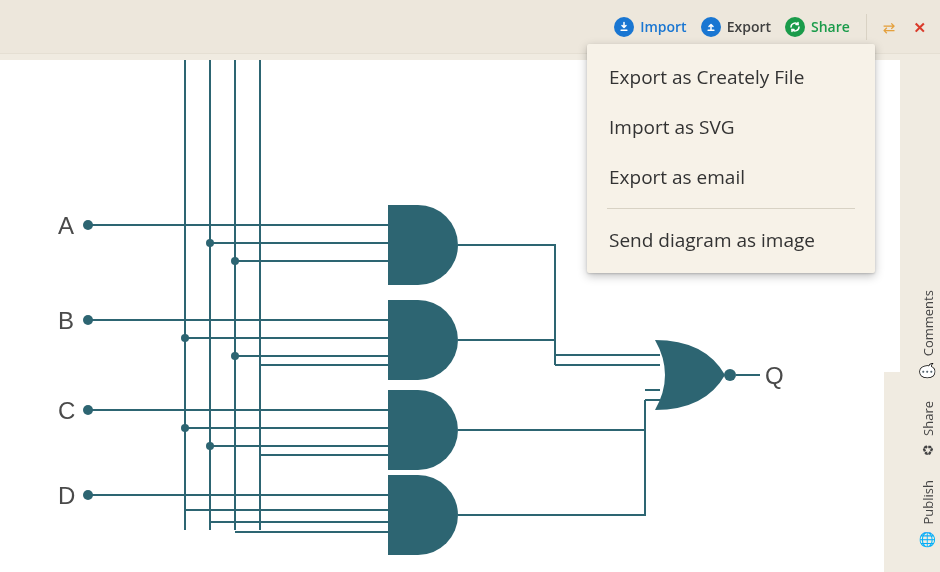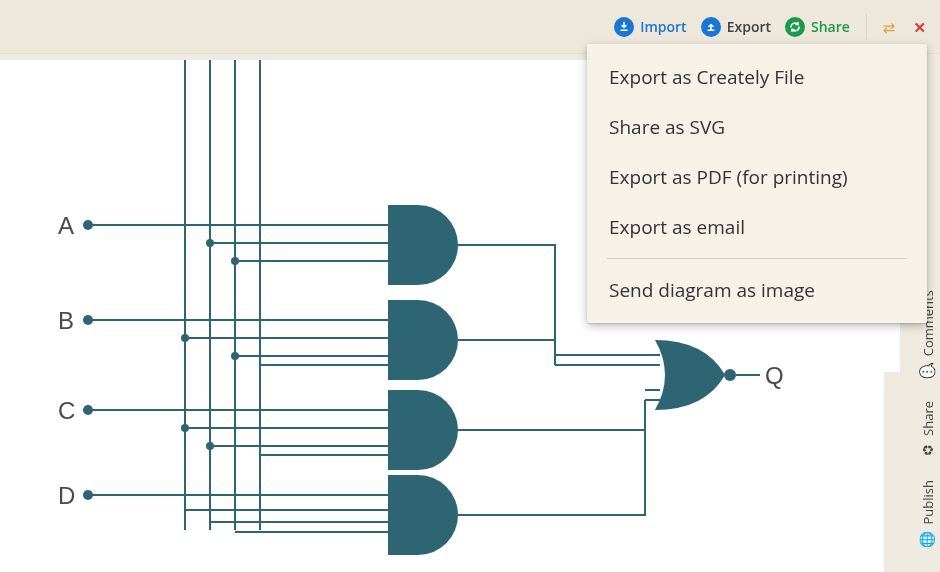--- a/index.html
+++ b/index.html
@@ -66,21 +66,21 @@
     font-size: 24px;
     color: #4a4a4a;
     font-family: sans-serif;
     z-index: 3;
   }
 
   .export-menu {
     position: absolute;
     top: 44px;
     left: 587px;
-    width: 340px;
+    width: 288px;
     background: #f7f2e8;
     box-shadow: 0 3px 10px rgba(0,0,0,.25), 0 1px 2px rgba(0,0,0,.15);
     padding: 8px 0;
     z-index: 20;
     border-radius: 2px;
   }
   .export-menu .item {
     padding: 12px 22px;
     font-size: 19px;
     color: #333;
@@ -219,22 +219,21 @@
 </svg>
 
 <div class="gate-label" style="left:58px; top:212px;">A</div>
 <div class="gate-label" style="left:58px; top:307px;">B</div>
 <div class="gate-label" style="left:58px; top:397px;">C</div>
 <div class="gate-label" style="left:58px; top:482px;">D</div>
 <div class="gate-label" style="left:765px; top:362px;">Q</div>
 
 <div class="export-menu">
   <div class="item">Export as Creately File</div>
-  <div class="item">Share as SVG</div>
-  <div class="item">Export as PDF (for printing)</div>
+  <div class="item">Import as SVG</div>
   <div class="item">Export as email</div>
   <hr>
   <div class="item">Send diagram as image</div>
 </div>
 
 <div class="side-tabs">
   <div class="vtab">
     <span class="vico">💬</span>
     <span>Comments</span>
   </div>

